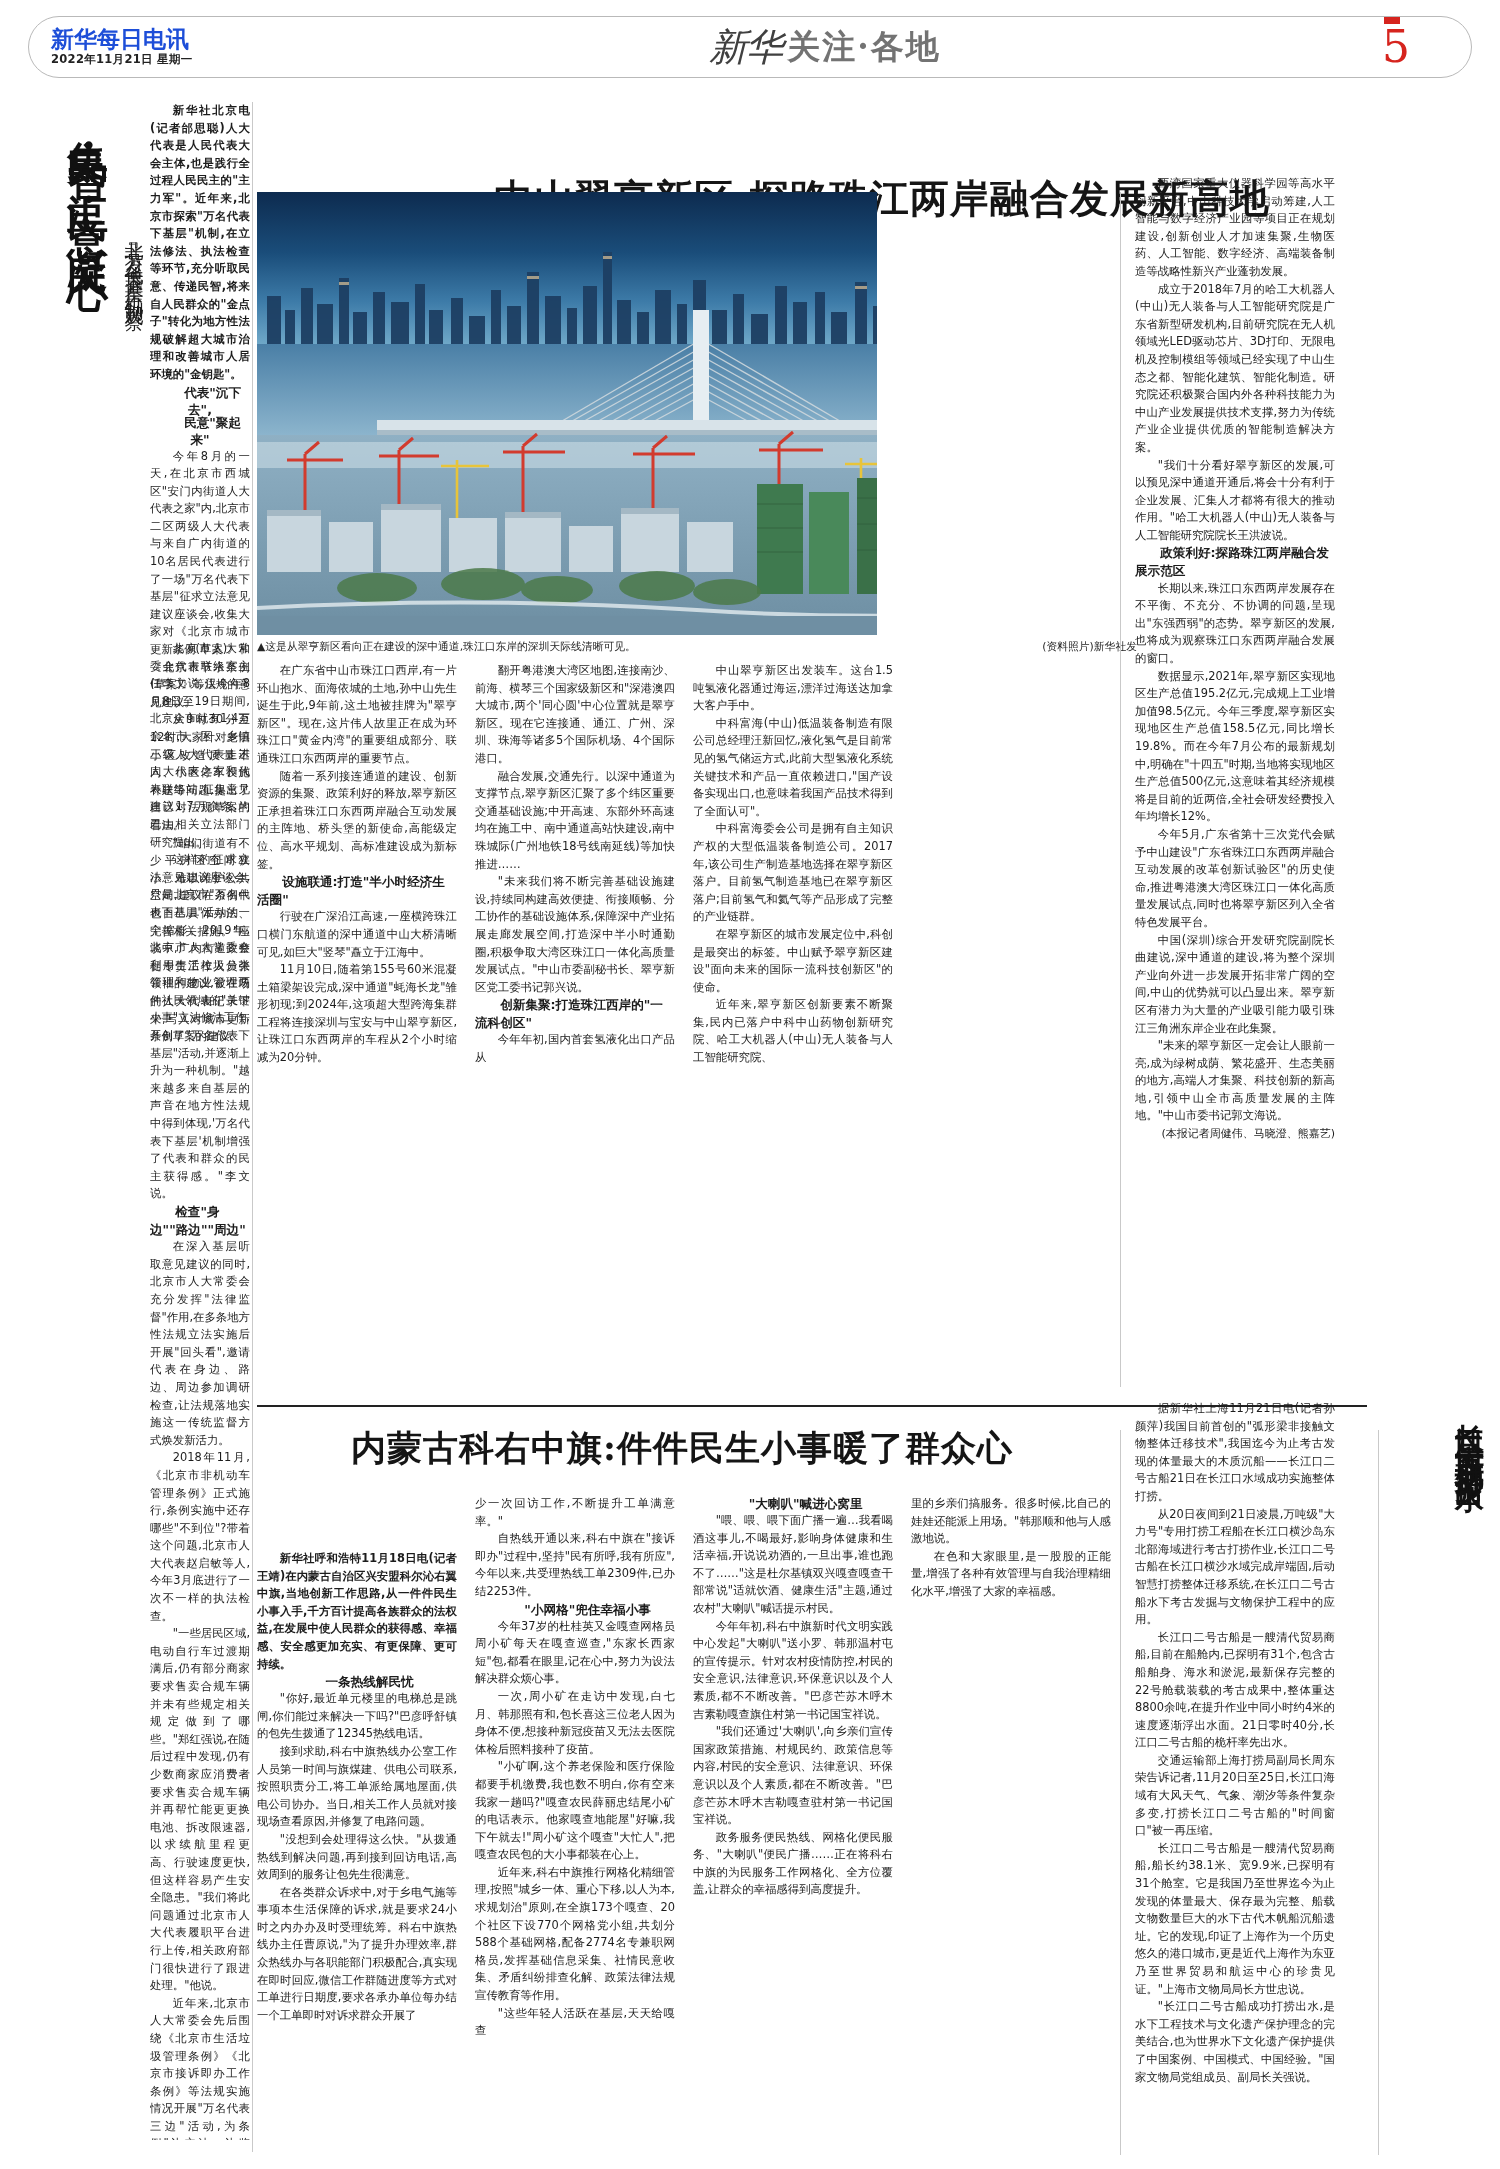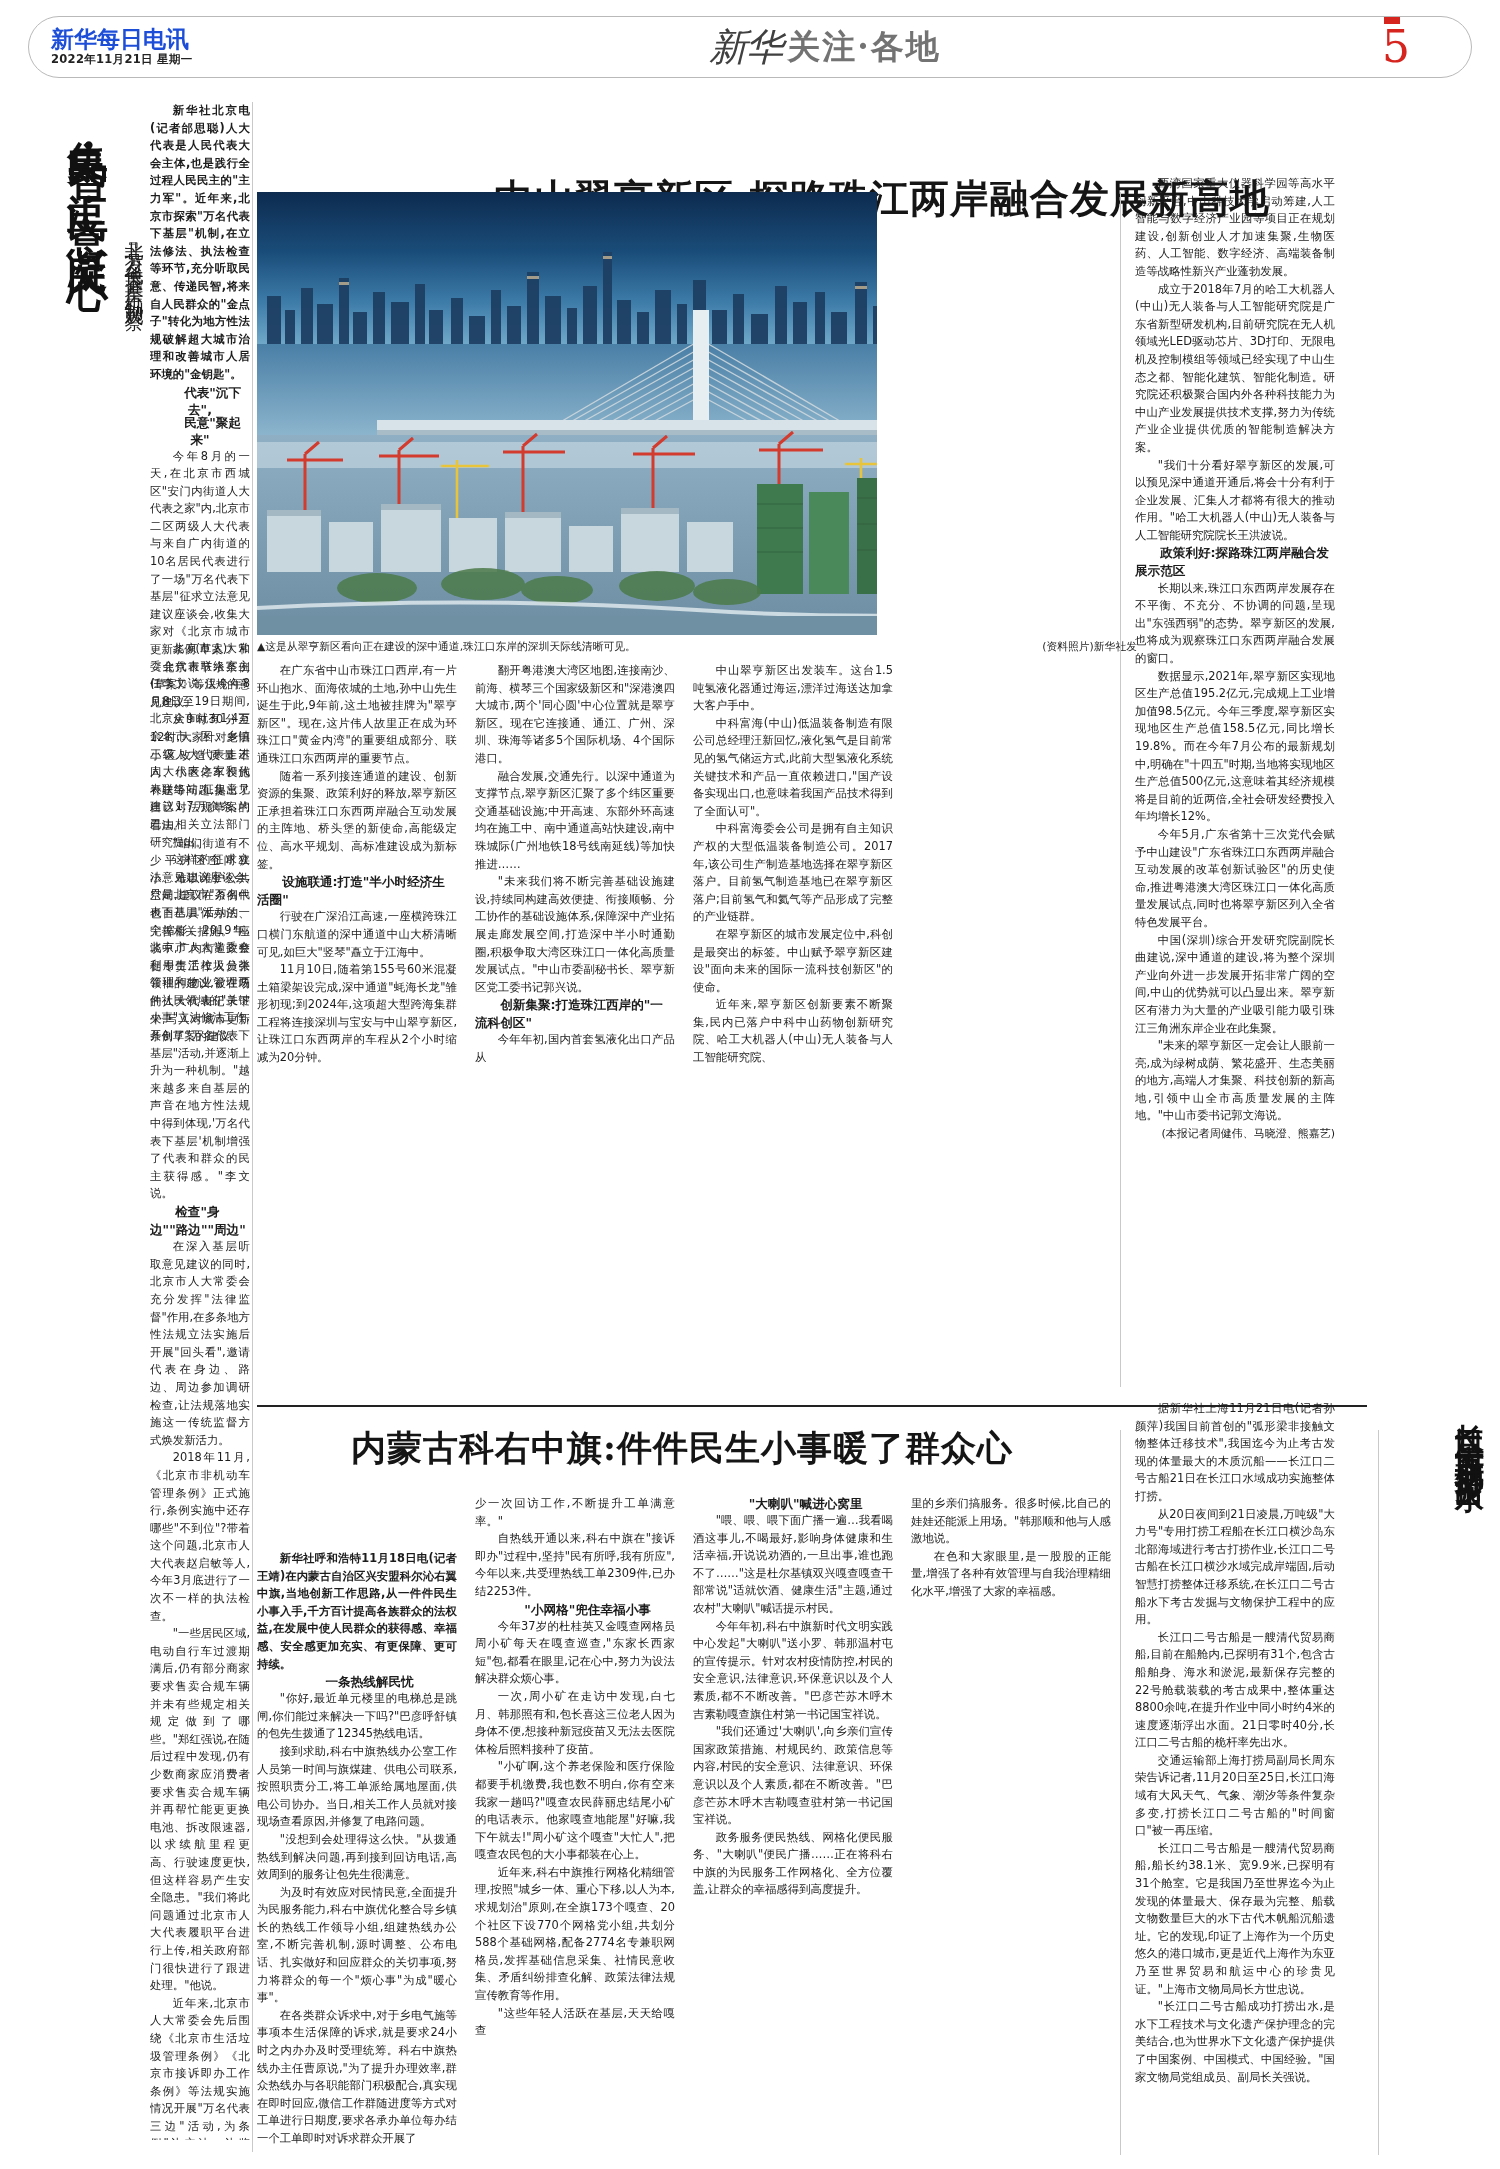--- a/index.html
+++ b/index.html
@@ -498,21 +498,20 @@
 <div class="hr" style="left:257px; top:1405px; width:1110px; height:2px; background:#222;"></div>
 
 <div class="headline" id="hl-mongolia">内蒙古科右中旗:件件民生小事暖了群众心</div>
 
 <div class="col" style="left:257px; top:1510px; width:200px; height:660px; overflow:hidden;margin-top:40px;">
   <p class="lead">新华社呼和浩特11月18日电(记者王靖)在内蒙古自治区兴安盟科尔沁右翼中旗,当地创新工作思路,从一件件民生小事入手,千方百计提高各族群众的法权益,在发展中使人民群众的获得感、幸福感、安全感更加充实、有更保障、更可持续。</p>
   <p class="subhead">一条热线解民忧</p>
   <p>"你好,最近单元楼里的电梯总是跳闸,你们能过来解决一下吗?"巴彦呼舒镇的包先生拨通了12345热线电话。</p>
   <p>接到求助,科右中旗热线办公室工作人员第一时间与旗煤建、供电公司联系,按照职责分工,将工单派给属地屋面,供电公司协办。当日,相关工作人员就对接现场查看原因,并修复了电路问题。</p>
   <p>"没想到会处理得这么快。"从拨通热线到解决问题,再到接到回访电话,高效周到的服务让包先生很满意。</p>
-  <p>为及时有效应对民情民意,全面提升为民服务能力,科右中旗优化整合导乡镇长的热线工作领导小组,组建热线办公室,不断完善机制,源时调整、公布电话、扎实做好和回应群众的关切事项,努力将群众的每一个"烦心事"为成"暖心事"。</p>
   <p>在各类群众诉求中,对于乡电气施等事项本生活保障的诉求,就是要求24小时之内办办及时受理统筹。科右中旗热线办主任曹原说,"为了提升办理效率,群众热线办与各职能部门积极配合,真实现在即时回应,微信工作群随进度等方式对工单进行日期度,要求各承办单位每办结一个工单即时对诉求群众开展了</p>
 </div>
 
 <div class="col" style="left:475px; top:1495px; width:200px; height:660px; overflow:hidden;">
   <p class="noind">少一次回访工作,不断提升工单满意率。"</p>
   <p>自热线开通以来,科右中旗在"接诉即办"过程中,坚持"民有所呼,我有所应",今年以来,共受理热线工单2309件,已办结2253件。</p>
   <p class="subhead">"小网格"兜住幸福小事</p>
   <p>今年37岁的杜桂英又金嘎查网格员周小矿每天在嘎查巡查,"东家长西家短"包,都看在眼里,记在心中,努力为设法解决群众烦心事。</p>
   <p>一次,周小矿在走访中发现,白七月、韩那照有和,包长喜这三位老人因为身体不便,想接种新冠疫苗又无法去医院体检后照料接种了疫苗。</p>
   <p>"小矿啊,这个养老保险和医疗保险都要手机缴费,我也数不明白,你有空来我家一趟吗?"嘎查农民薛丽忠结尾小矿的电话表示。他家嘎查地能屋"好嘛,我下午就去!"周小矿这个嘎查"大忙人",把嘎查农民包的大小事都装在心上。</p>

